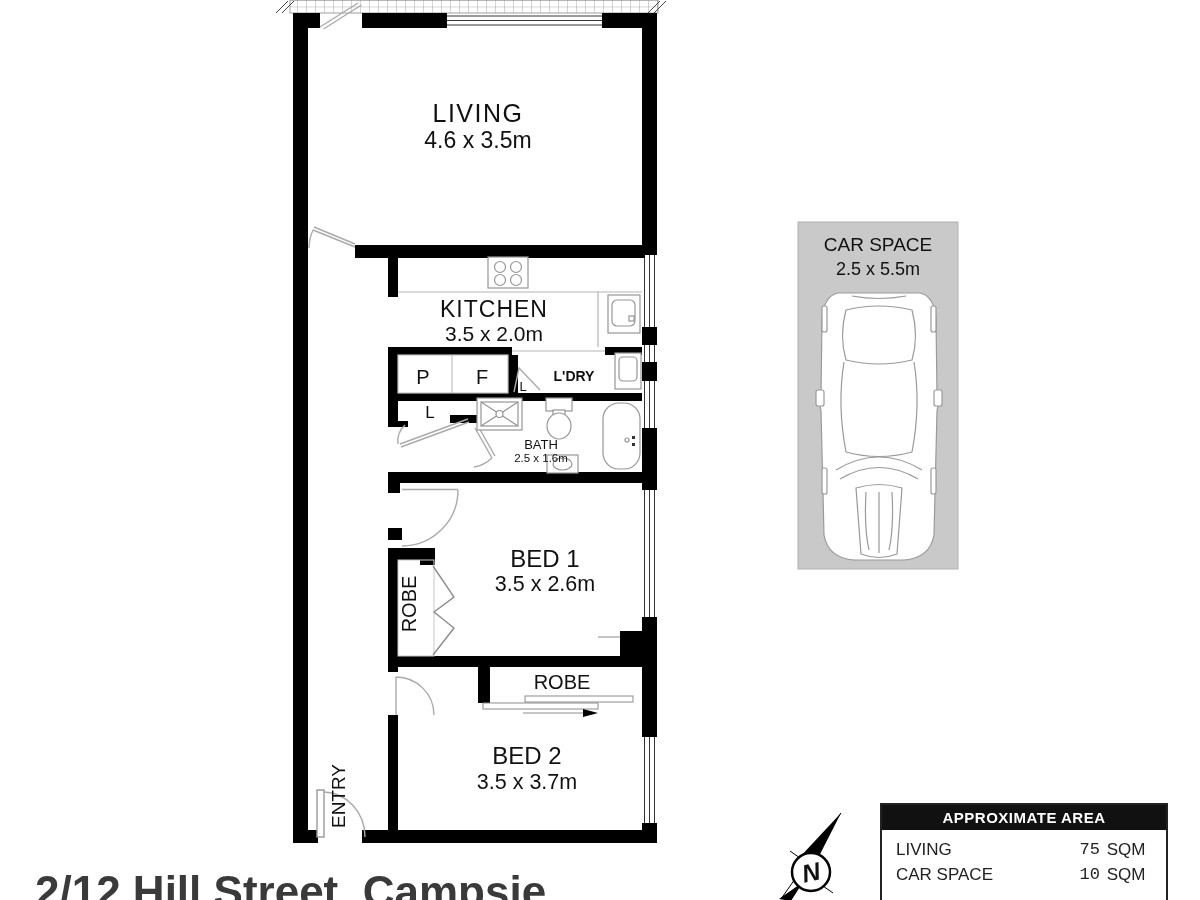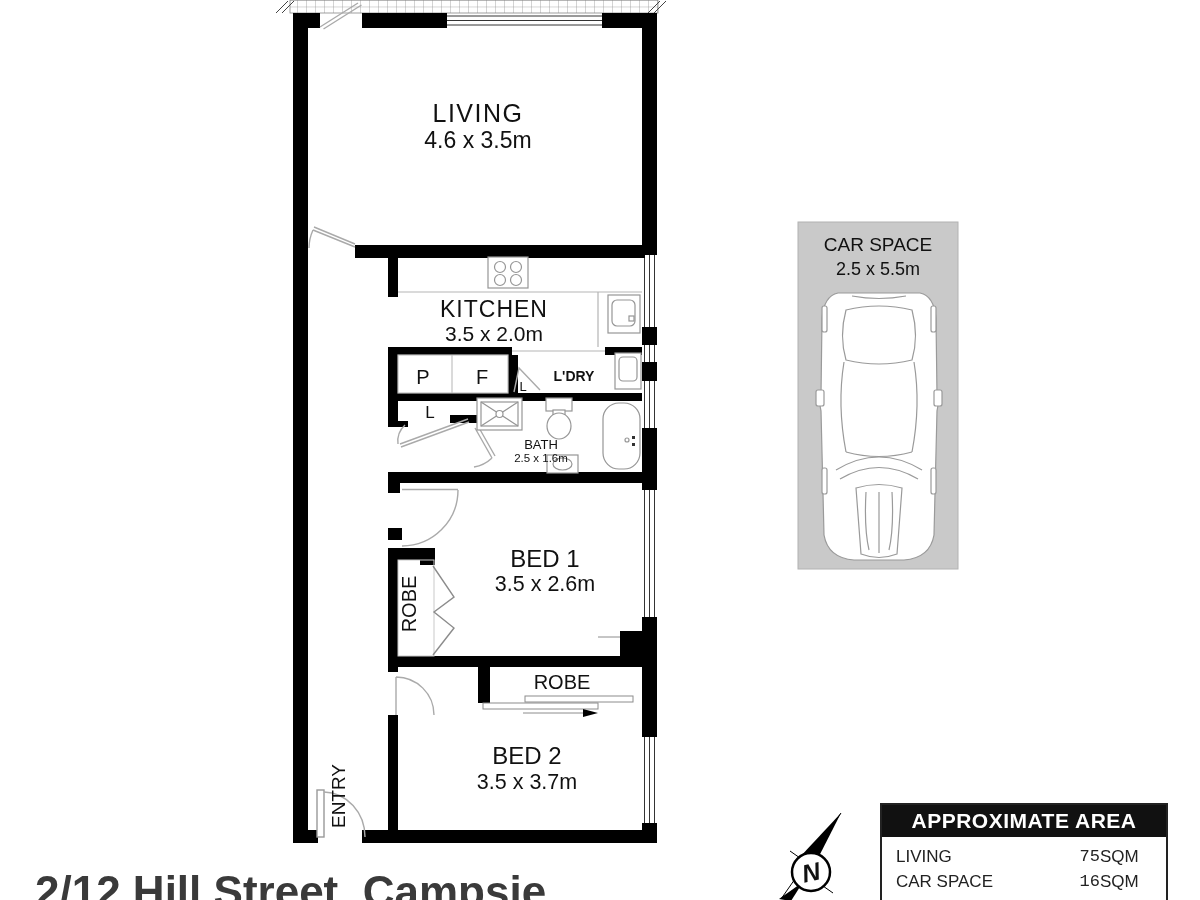--- a/index.html
+++ b/index.html
@@ -3,27 +3,27 @@
 <meta charset="utf-8">
 <style>
   html,body{margin:0;padding:0;background:#fff;}
   #stage{position:relative;width:1200px;height:900px;overflow:hidden;background:#fff;
          font-family:"Liberation Sans",sans-serif;}
   #plan-svg{position:absolute;left:0;top:0;}
   svg text{fill:#111;font-family:"Liberation Sans",sans-serif;}
   
   #area-table{position:absolute;left:880px;top:803px;width:288px;height:130px;
               border:2px solid #222;background:#fff;box-sizing:border-box;}
-  #area-table .hdr{background:#111;color:#fff;font-weight:bold;font-size:21px;
+  #area-table .hdr{background:#111;color:#fff;font-weight:bold;font-size:15px;
                    text-align:center;padding:4px 4px;letter-spacing:.5px;}
   #area-table .rows{padding:7px 14px 0 14px;}
   #area-table .row{display:flex;font-size:17px;line-height:25px;color:#222;}
   #area-table .row .lbl{flex:1;text-align:left;}
   #area-table .row .val{width:40px;text-align:right;font-family:Liberation Mono, monospace;}
-  #area-table .row .unit{width:52px;text-align:left;}
+  #area-table .row .unit{width:52px;text-align:center;}
   
   #address{position:absolute;left:35px;top:870px;width:760px;height:44px;
            font-size:44px;font-weight:bold;color:#3a3a3a;line-height:1;white-space:nowrap;}
 </style>
 </head>
 <body>
 
 <div id="stage">
 
 <svg id="plan-svg" width="1200" height="900" viewBox="0 0 1200 900">
@@ -211,21 +211,21 @@
   <div id="area-table">
     <div class="hdr">APPROXIMATE AREA</div>
     <div class="rows">
       <div class="row">
         <span class="lbl">LIVING</span>
         <span class="val">75</span>
         <span class="unit">SQM</span>
       </div>
       <div class="row">
         <span class="lbl">CAR SPACE</span>
-        <span class="val">16</span>
+        <span class="val">10</span>
         <span class="unit">SQM</span>
       </div>
     </div>
   </div>
 
   <div id="address">2/12 Hill Street, Campsie</div>
 
 </div>
 
 </body></html>

